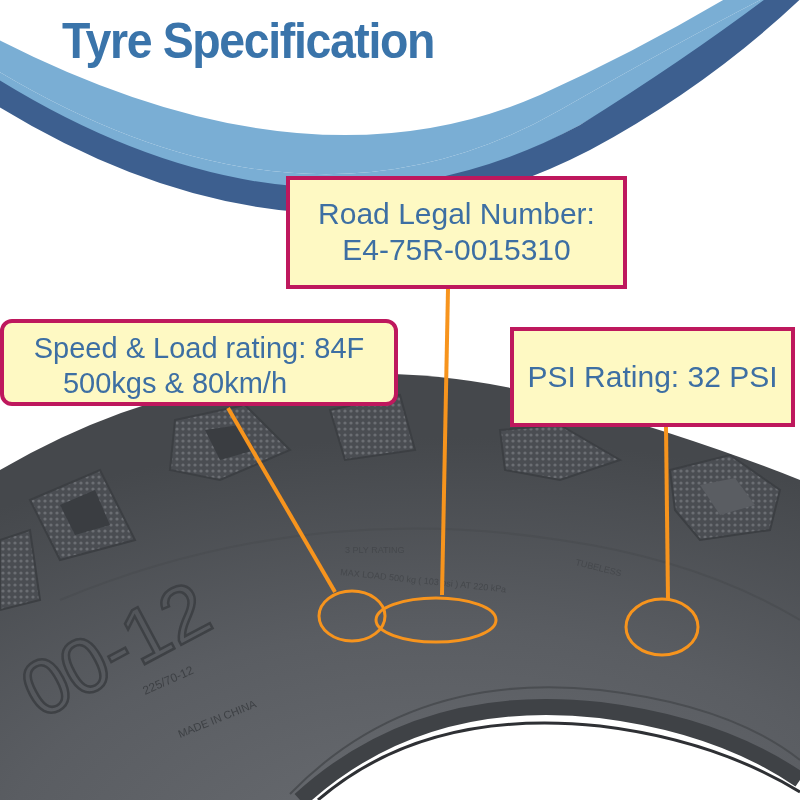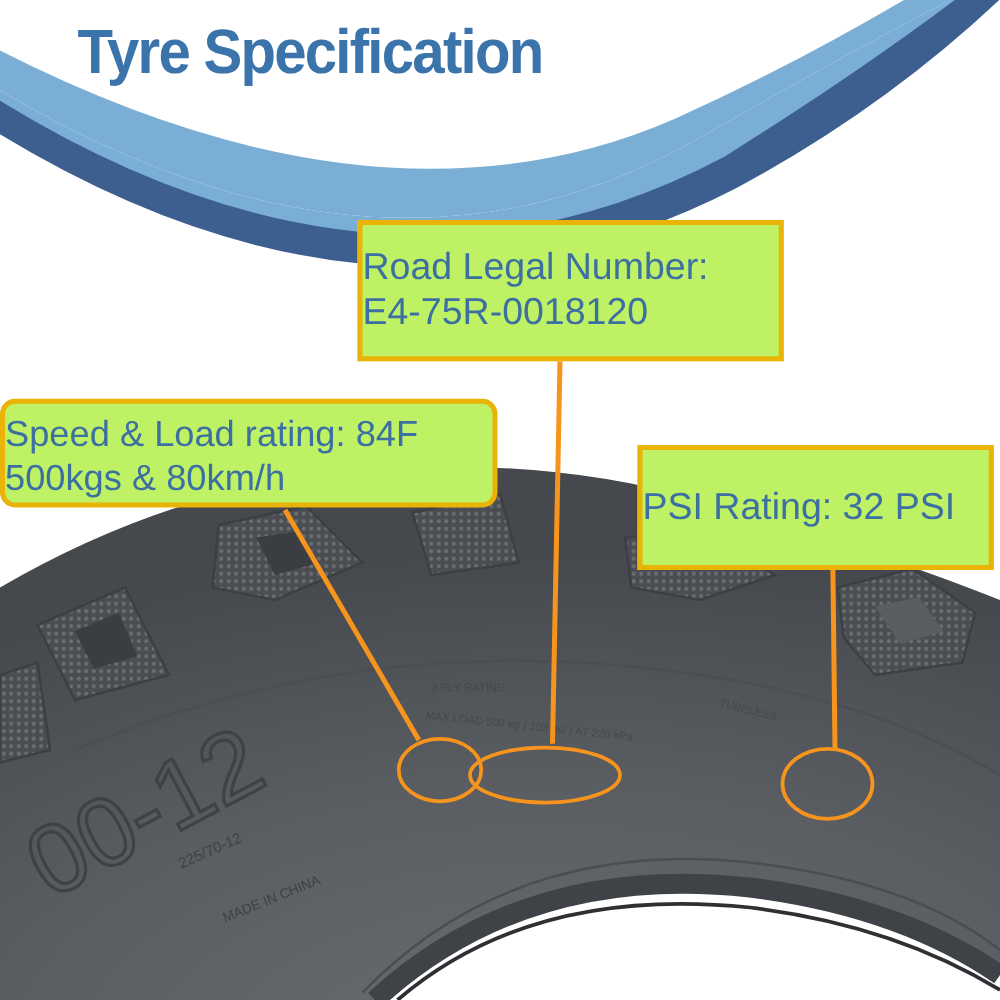--- a/index.html
+++ b/index.html
@@ -6,29 +6,29 @@
   body { width: 800px; height: 800px; overflow: hidden; background: #ffffff; position: relative; font-family: "Liberation Sans", sans-serif; }
   .stage { position: absolute; left: 0; top: 0; width: 800px; height: 800px; }
   svg.scene { position: absolute; left: 0; top: 0; }
   .title {
     position: absolute; left: 62px; top: 12px;
     font-family: "Liberation Sans", sans-serif; font-weight: bold;
     font-size: 50px; letter-spacing: -1.5px; color: #3a74aa;
     transform: scaleX(0.93); transform-origin: left top;
   }
   .callout {
-    position: absolute; background: #bef264;
-    border: 4px solid #eab308; box-sizing: border-box;
+    position: absolute; background: #fef9c3;
+    border: 4px solid #be185d; box-sizing: border-box;
     color: #3d6fa3; font-family: "Liberation Sans", sans-serif;
-    line-height: 1.2;
+    text-align: center; line-height: 1.2;
   }
   .c-road { left: 286px; top: 176px; width: 341px; height: 113px; font-size: 30px; padding-top: 16px; }
   .c-speed { left: 0px; top: 319px; width: 398px; height: 87px; font-size: 29px; padding-top: 8px; border-radius: 12px; }
   .c-speed .l2 { display: block; padding-right: 48px; }
-  .c-psi { left: 510px; top: 327px; width: 285px; height: 100px; font-size: 30px; padding-top: 28px; margin-top: 29px; }
+  .c-psi { left: 510px; top: 327px; width: 285px; height: 100px; font-size: 30px; padding-top: 28px; }
   .callout span { display: block; }
 </style>
 </head>
 <body>
 
 <div class="stage">
 
   <svg class="scene" width="800" height="800" viewBox="0 0 800 800">
     <defs>
       <radialGradient id="rubber" cx="0.55" cy="1.15" r="1.0">
@@ -95,21 +95,21 @@
       <ellipse cx="436" cy="620" rx="60" ry="22" fill="none" stroke="#f7941d" stroke-width="3"></ellipse>
       <line x1="666" y1="427" x2="668" y2="600" stroke="#f7941d" stroke-width="4"></line>
       <ellipse cx="662" cy="627" rx="36" ry="28" fill="none" stroke="#f7941d" stroke-width="3"></ellipse>
     </g>
   </svg>
 
   <div class="title">Tyre Specification</div>
 
   <div class="callout c-road">
     <span>Road Legal Number:</span>
-    <span>E4-75R-0018120</span>
+    <span>E4-75R-0015310</span>
   </div>
 
   <div class="callout c-speed">
     <span>Speed &amp; Load rating: 84F</span>
     <span class="l2">500kgs &amp; 80km/h</span>
   </div>
 
   <div class="callout c-psi">
     <span>PSI Rating: 32 PSI</span>
   </div>

